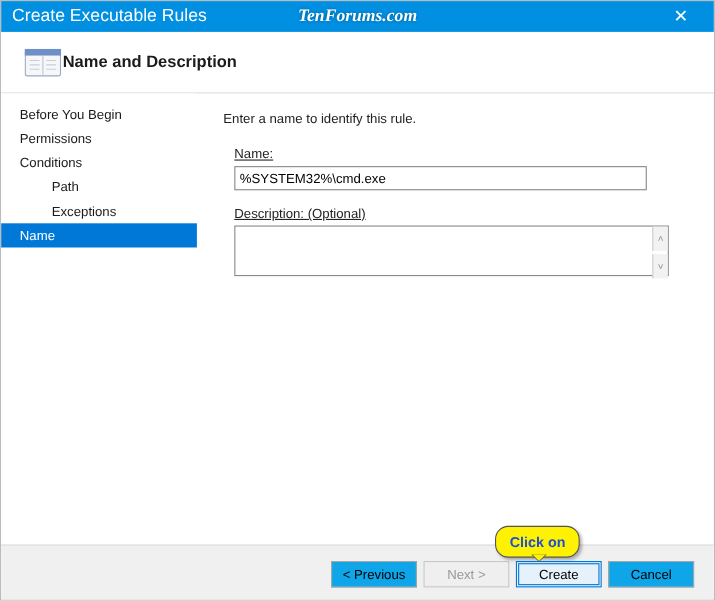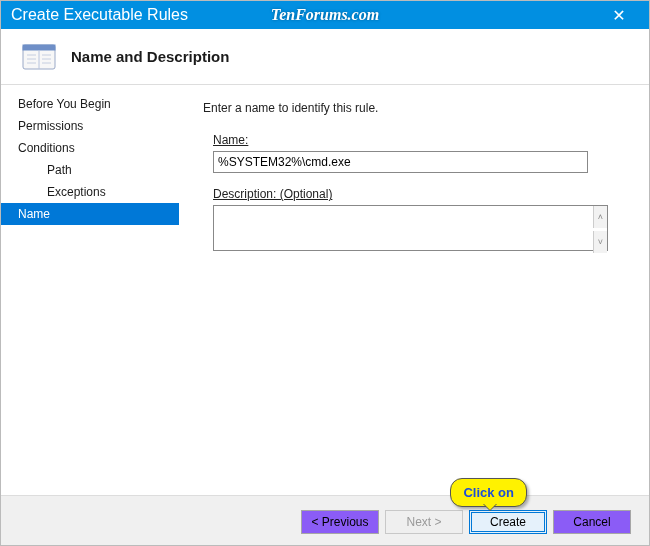--- a/index.html
+++ b/index.html
@@ -43,21 +43,20 @@
     font-size: 16px;
     font-weight: 300;
     cursor: pointer;
   }
   .header {
     height: 56px;
     border-bottom: 1px solid #ddd;
     display: flex;
     align-items: center;
     padding: 18px 20px;
-    gap: 14px;
     background: #fff;
   }
   .header .icon-wrap {
     width: 36px; height: 30px;
     display:flex; align-items:center; justify-content:center;
   }
   .header h1 {
     font-size: 15px;
     font-weight: 600;
     color: #1b1b1b;
@@ -139,21 +138,21 @@
     align-items: center;
     justify-content: flex-end;
     padding: 0 18px;
     gap: 6px;
     position: relative;
   }
   .btn {
     min-width: 78px;
     height: 24px;
     border: 1px solid #a6a6a6;
-    background: #8b5cf6;
+    background: #0ea5e9;
     font-size: 12px;
     font-family: inherit;
     cursor: pointer;
     padding: 0 8px;
   }
   .btn:disabled {
     color: #9a9a9a;
     border-color: #c8c8c8;
     background: #efefef;
     cursor: default;

